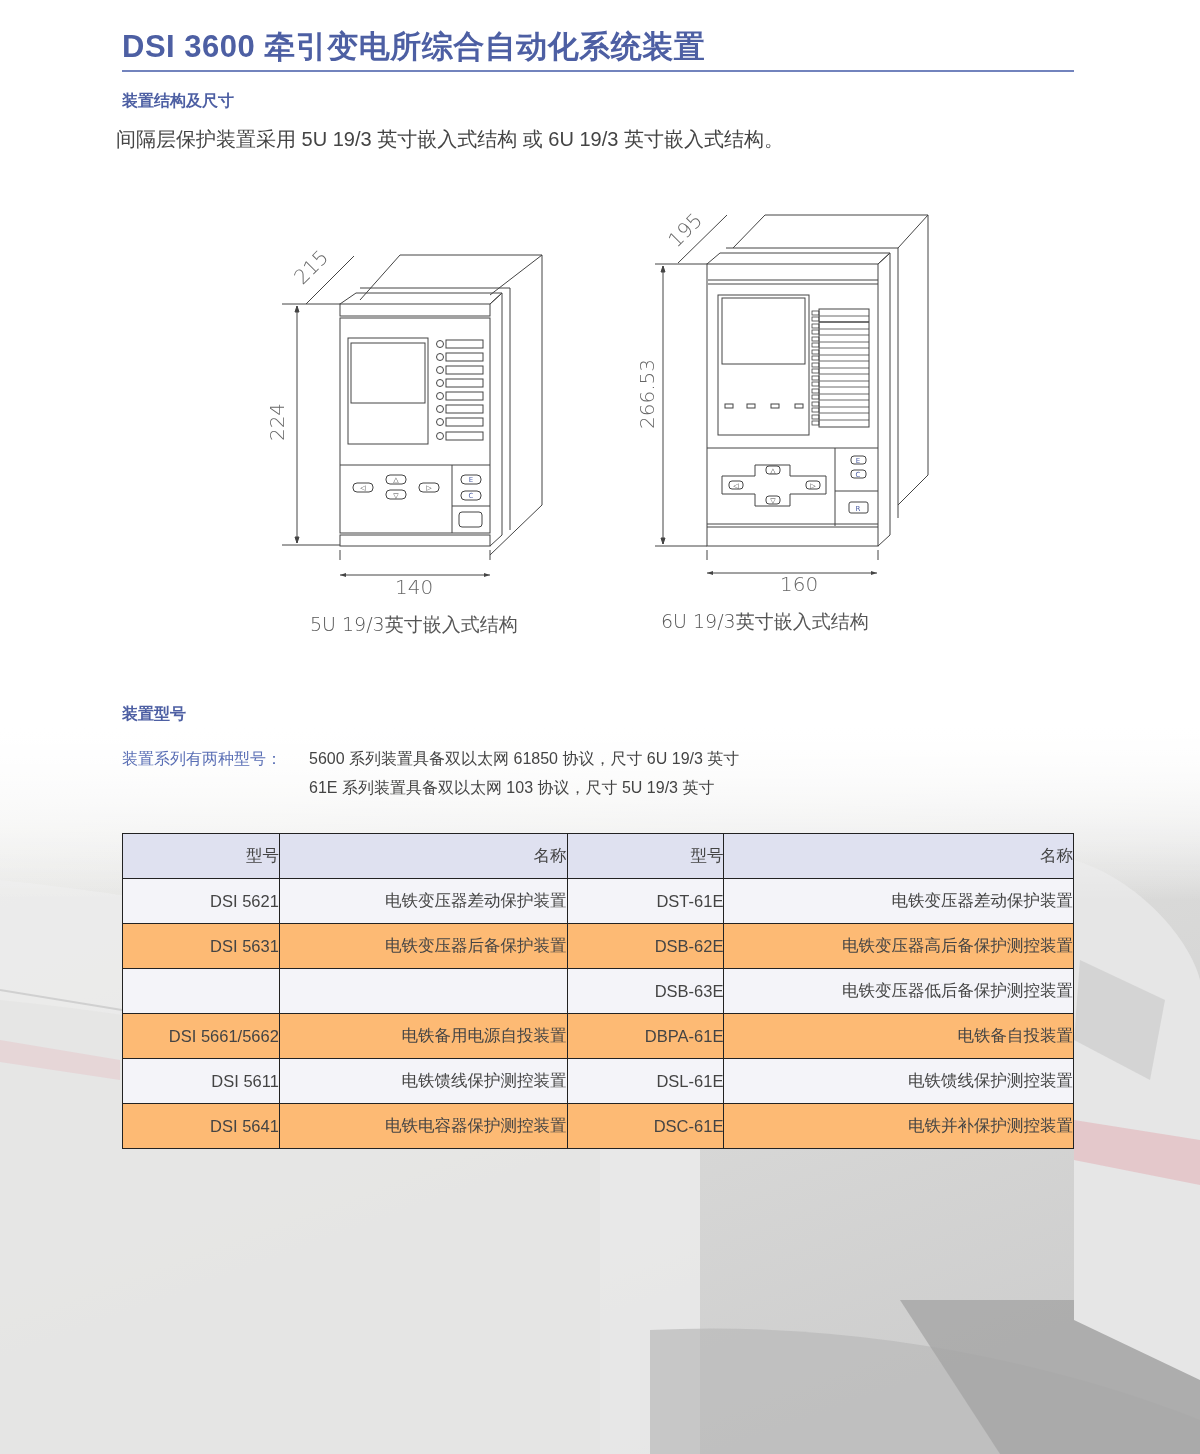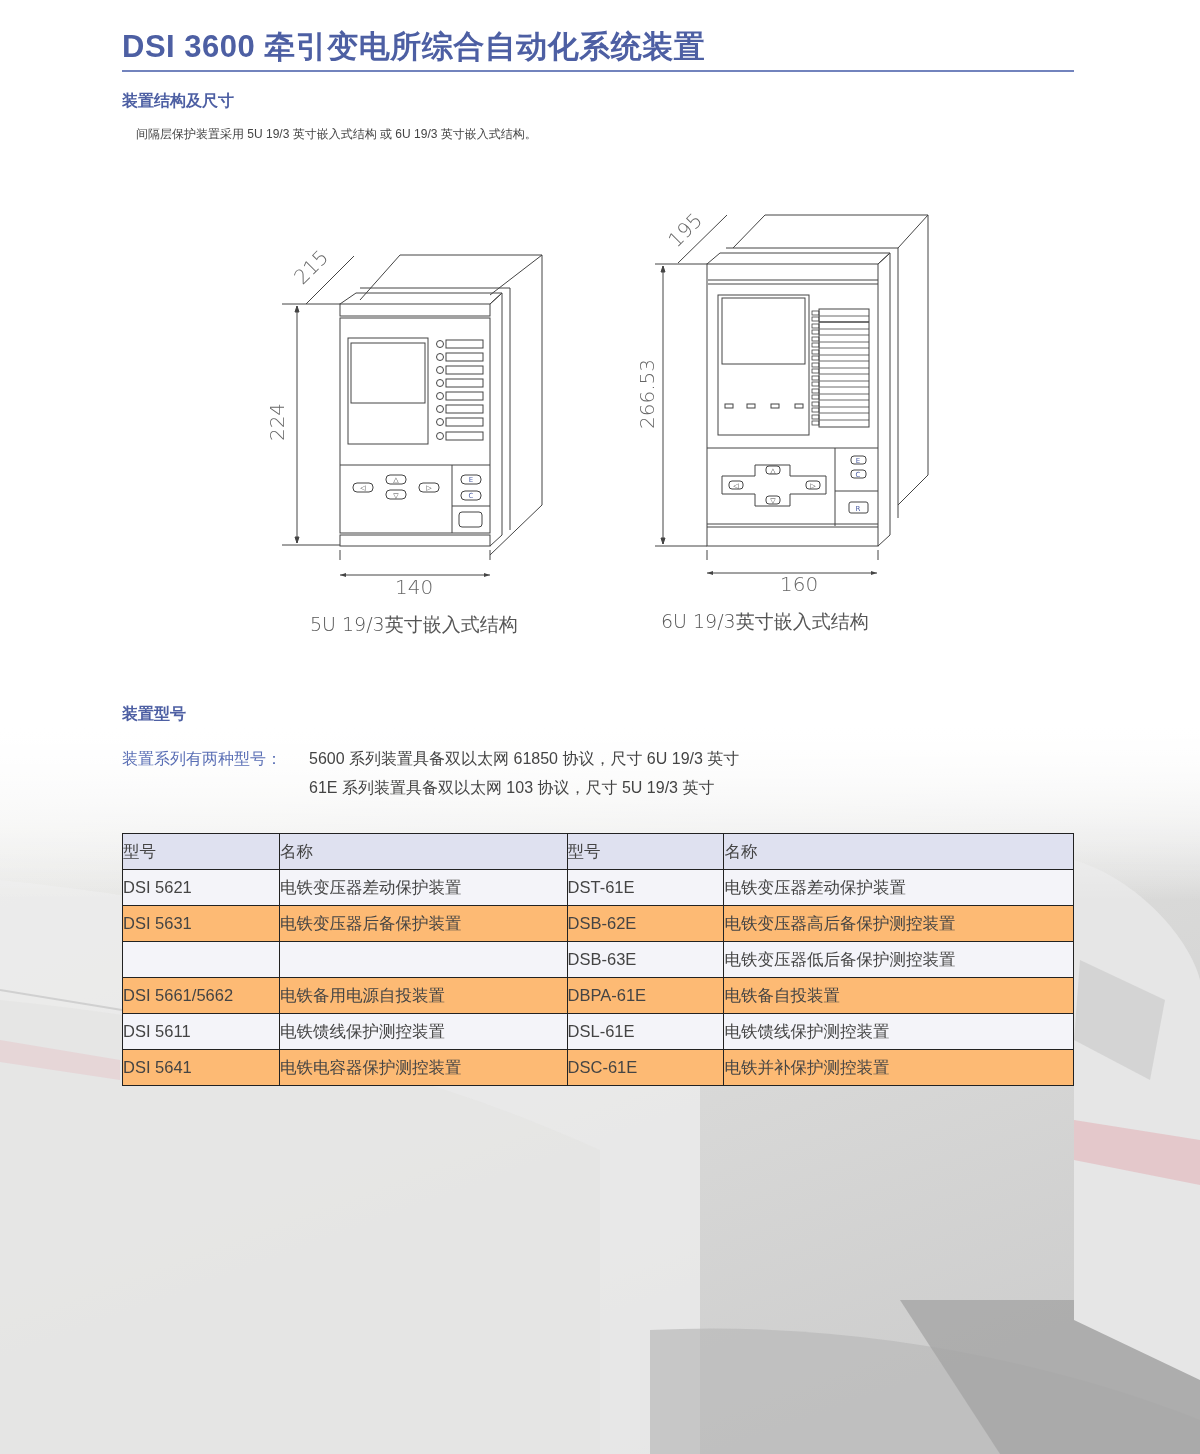--- a/index.html
+++ b/index.html
@@ -28,21 +28,21 @@
   }
   .title-rule {
     position: absolute; left: 122px; top: 70px; width: 952px; height: 2px;
     background: #7283bd; z-index: 2;
   }
   .section-head {
     position: absolute; left: 122px;
     font-size: 16px; font-weight: bold; color: #4d5fa3; z-index: 2;
   }
   .para {
-    position: absolute; left: 136px; font-size: 12px; color: #444; z-index: 2;
+    position: absolute; left: 116px; font-size: 20px; color: #444; z-index: 2;
   }
   .series-label {
     position: absolute; left: 122px; top: 749px; font-size: 16px; color: #5a6fb5; z-index: 2;
   }
   .series-line {
     position: absolute; left: 309px; font-size: 16px; color: #444; z-index: 2;
   }
 
   .drawing { position: absolute; z-index: 2; }
   .caption {
@@ -53,21 +53,21 @@
     position: absolute; font-family: "DejaVu Sans", sans-serif; font-size: 20px; color: #666; z-index: 2; font-weight: 300;
   }
 
   table.models {
     position: absolute; left: 122px; top: 833px; width: 952px;
     border-collapse: collapse; z-index: 2;
     font-size: 16.5px; color: #444;
   }
   table.models th, table.models td {
     border: 1.5px solid #222;
-    height: 36px; text-align: left; vertical-align: middle;
+    height: 45px; text-align: right; vertical-align: middle;
     font-weight: normal;
   }
   table.models th { background: #dfe1f0; }
   table.models tr.odd td { background: #f4f4f9; }
   table.models tr.even td { background: #fdba74; }
   col.c1 { width: 157px; }
   col.c2 { width: 288px; }
   col.c3 { width: 157px; }
   col.c4 { width: 350px; }
 </style>

